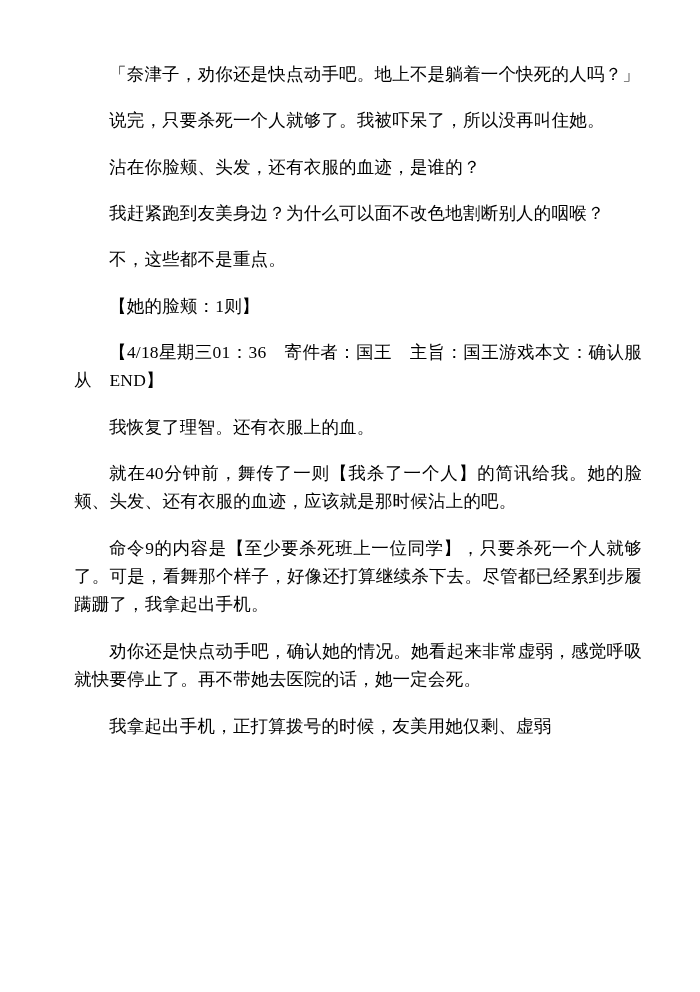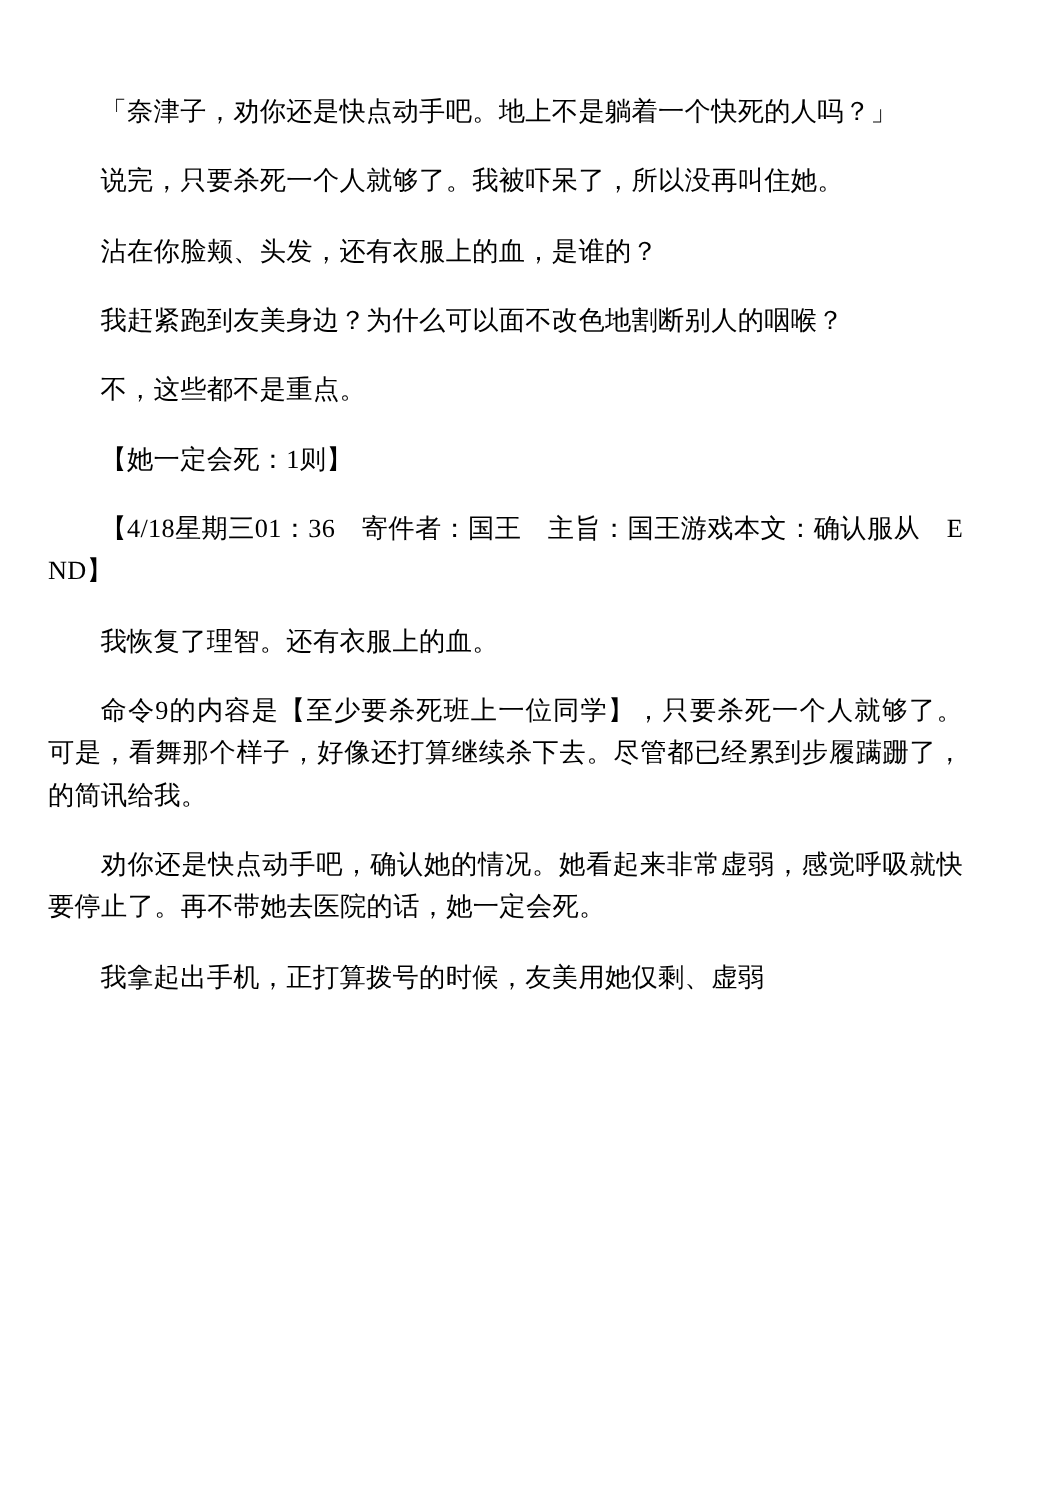--- a/index.html
+++ b/index.html
@@ -12,21 +12,21 @@
     background: #ffffff;
     font-family: "Liberation Serif", "DejaVu Serif", serif;
     color: #000000;
     overflow: hidden;
   }
   .page {
     position: relative;
     width: 700px;
     height: 992px;
     box-sizing: border-box;
-    padding: 60px 58px 30px 32px;
+    padding: 60px 58px 30px 74px;
   }
   .doc-body {
     font-size: 17.5px;
     line-height: 1.62;
     letter-spacing: 0.2px;
     text-align: justify;
   }
   .para {
     margin: 0 0 18px 0;
     text-indent: 2em;
@@ -37,23 +37,24 @@
     margin-bottom: 16px;
   }
 </style>
 </head>
 <body>
 
 <div class="page">
   <div class="doc-body">
     <p class="para">「奈津子，劝你还是快点动手吧。地上不是躺着一个快死的人吗？」</p>
     <p class="para">说完，只要杀死一个人就够了。我被吓呆了，所以没再叫住她。</p>
-    <p class="para">沾在你脸颊、头发，还有衣服上的血，是谁的？</p>
+    <p class="para">沾在你脸颊、头发，还有衣服的血迹，是谁的？</p>
     <p class="para">我赶紧跑到友美身边？为什么可以面不改色地割断别人的咽喉？</p>
     <p class="para">不，这些都不是重点。</p>
-    <p class="para">【她一定会死：1则】</p>
+    <p class="para">【她的脸颊：1则】</p>
     <p class="para">【4/18星期三01：36　寄件者：国王　主旨：国王游戏本文：确认服从　END】</p>
     <p class="para">我恢复了理智。还有衣服上的血。</p>
-    <p class="para">命令9的内容是【至少要杀死班上一位同学】，只要杀死一个人就够了。可是，看舞那个样子，好像还打算继续杀下去。尽管都已经累到步履蹒跚了，的简讯给我。</p>
+    <p class="para">就在40分钟前，舞传了一则【我杀了一个人】的简讯给我。她的脸颊、头发、还有衣服的血迹，应该就是那时候沾上的吧。</p>
+    <p class="para">命令9的内容是【至少要杀死班上一位同学】，只要杀死一个人就够了。可是，看舞那个样子，好像还打算继续杀下去。尽管都已经累到步履蹒跚了，我拿起出手机。</p>
     <p class="para">劝你还是快点动手吧，确认她的情况。她看起来非常虚弱，感觉呼吸就快要停止了。再不带她去医院的话，她一定会死。</p>
     <p class="para">我拿起出手机，正打算拨号的时候，友美用她仅剩、虚弱</p>
   </div>
 </div>
 
 </body></html>

